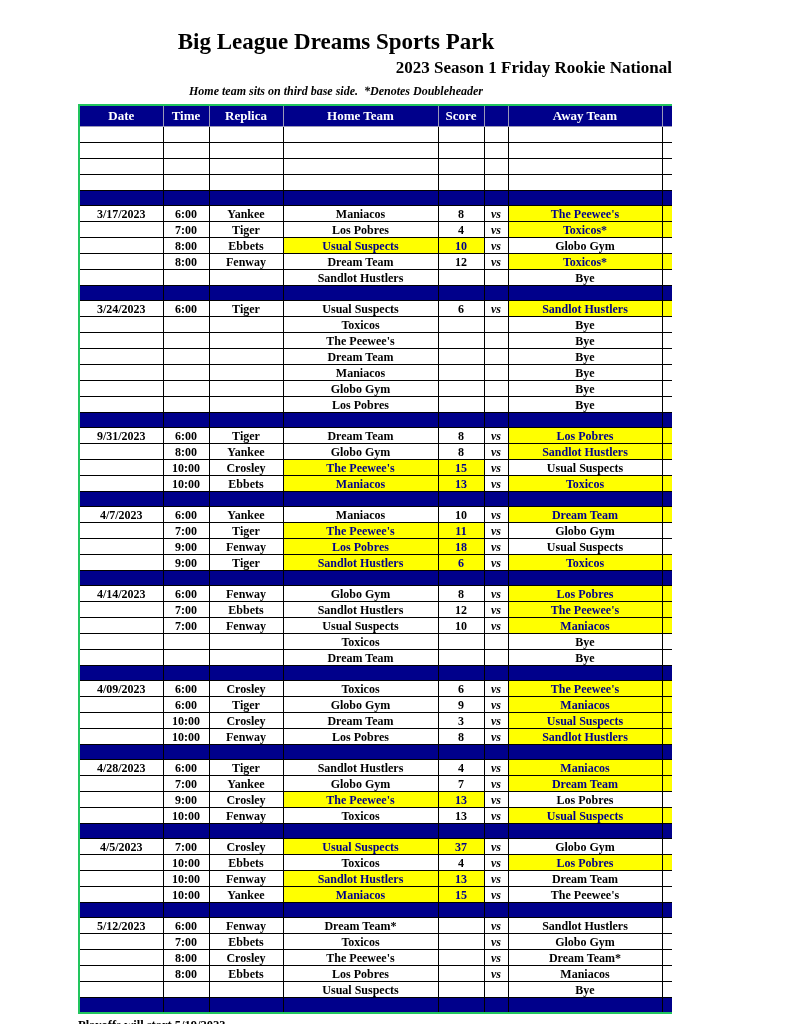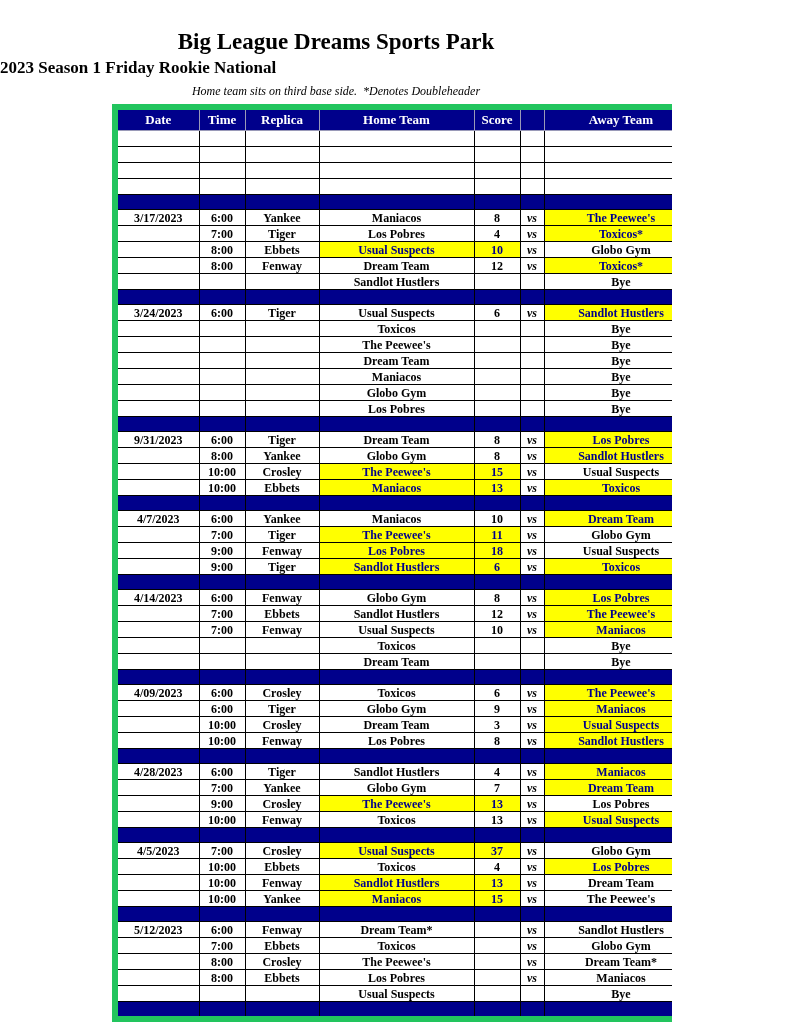--- a/index.html
+++ b/index.html
@@ -12,40 +12,40 @@
     overflow:hidden;
   }
   .title{
     padding-top:29px;
     text-align:center;
     font-size:23px;
     font-weight:bold;
     line-height:26px;
   }
   .subtitle{
-    text-align:left;
+    text-align:right;
     font-size:17px;
     font-weight:bold;
     line-height:20px;
     margin-top:3px;
   }
   .note{
     text-align:center;
     font-size:12px;
-    font-weight:normal;
+    font-weight:bold;
     font-style:italic;
     margin-top:6px;
     white-space:pre;
   }
   table.sched{
     border-collapse:collapse;
     table-layout:fixed;
     width:636px;
-    margin:5px 0 0 112px;
-    border:6px solid #22c55e;
+    margin:5px 0 0 78px;
+    border:2px solid #22c55e;
   }
   .sched th,.sched td{
     padding:0;
     text-align:center;
     font-weight:bold;
     overflow:hidden;
     white-space:nowrap;
   }
   .sched thead th{
     background:#00008B;

